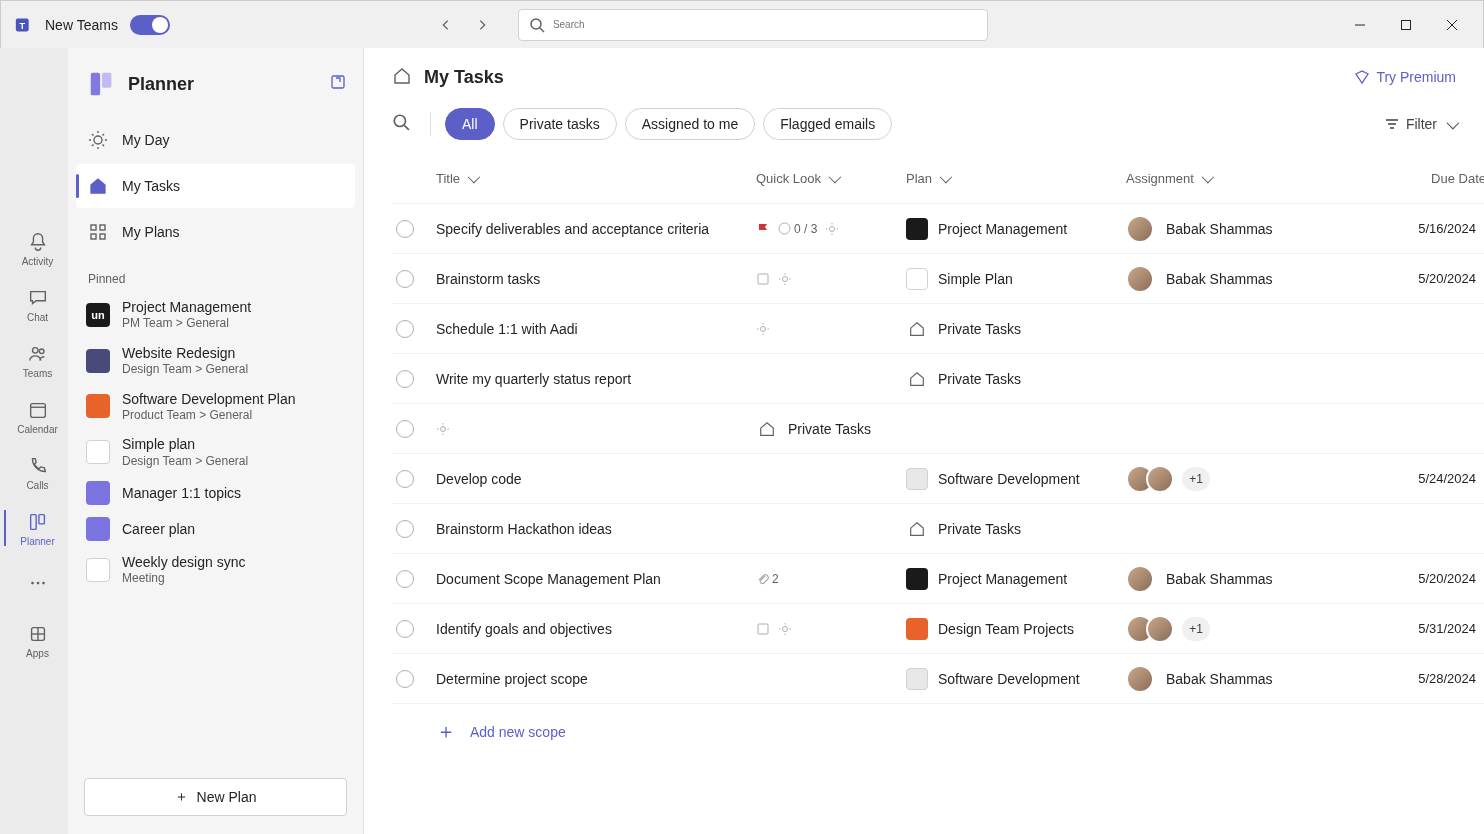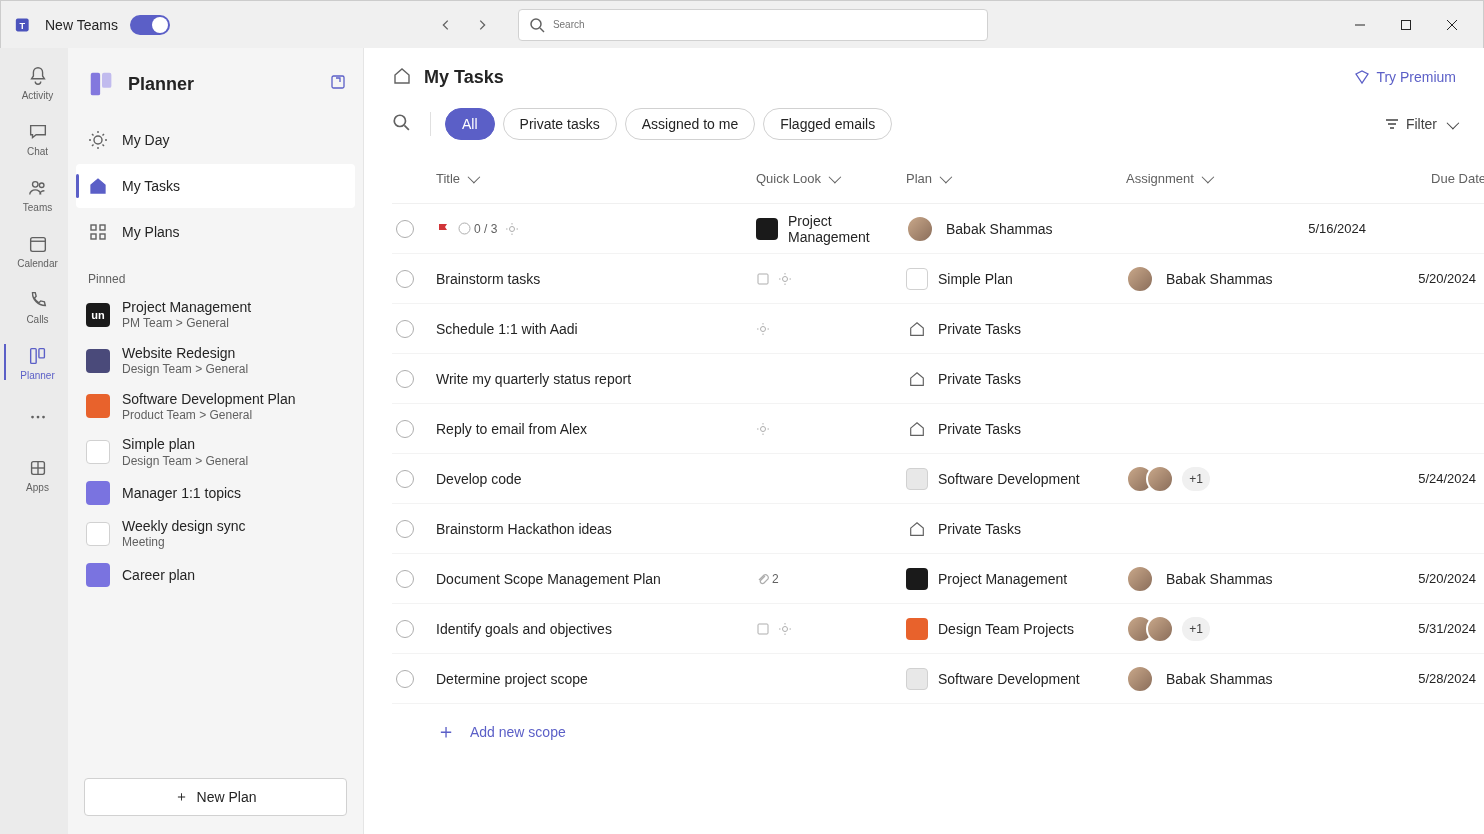--- a/index.html
+++ b/index.html
@@ -13,21 +13,21 @@
 .toggle::after { content:""; position:absolute; width:16px; height:16px; background:#fff; border-radius:50%; top:2px; right:2px; }
 .navarrows { display:flex; gap:4px; margin-left: 260px; }
 .navarrow { width:32px; height:32px; display:flex; align-items:center; justify-content:center; color:#616161; border-radius:4px; cursor:pointer; }
 .searchbox { flex: 0 0 470px; height: 32px; background: #fff; border: 1px solid #d1d1d1; border-radius: 4px; margin-left: 20px; display:flex; align-items:center; padding: 0 10px; color:#616161; }
 .searchbox svg { margin-right: 8px; }
 .searchbox input { border:none; outline:none; font-size:10px; flex:1; background:transparent; }
 .wincontrols { margin-left:auto; display:flex; }
 .wincontrols .wc { width:46px; height:32px; display:flex; align-items:center; justify-content:center; color:#242424; cursor:pointer; }
 
 
-.rail { position:absolute; top:48px; left:0; width:76px; bottom:0; background:#ebebeb; display:flex; flex-direction:column; align-items:center; padding-top:6px; border-right:1px solid #e0e0e0;}
+.rail { position:absolute; top:48px; left:0; width:76px; bottom:0; background:#ebebeb; display:flex; flex-direction:column; align-items:center; padding-top:6px; border-right:1px solid #e0e0e0;justify-content:center;}
 .rail .railitem { width:68px; height:56px; display:flex; flex-direction:column; align-items:center; justify-content:center; font-size:10px; color:#616161; cursor:pointer; position:relative; }
 .rail .railitem.active { color:#5b5fc7; }
 .rail .railitem.active::before { content:""; position:absolute; left:0; top:10px; bottom:10px; width:2px; background:#5b5fc7; }
 .rail .railicon { width:24px; height:24px; display:flex; align-items:center; justify-content:center; margin-bottom:2px; }
 .rail .more { margin-top: 0; }
 
 
 .sidebar { position:absolute; top:48px; left:68px; width:296px; bottom:0; background:#f5f5f5; border-right:1px solid #e5e5e5; display:flex; flex-direction:column; }
 .sidebar-header { display:flex; align-items:center; padding: 20px 16px 14px 18px; }
 .planner-logo { width:32px; height:32px; margin-right:10px; display:flex; align-items:center; justify-content:center; }
@@ -291,30 +291,30 @@
           <span class="psub">Design Team &gt; General</span>
         </div>
       </div>
       <div class="pinrow">
         <div class="pinicon" style="background:#7a73e0;"></div>
         <div class="pt">
           <span class="pname">Manager 1:1 topics</span>
         </div>
       </div>
       <div class="pinrow">
+        <div class="pinicon" style="background:#7a73e0;"></div>
+        <div class="pt">
+          <span class="pname">Career plan</span>
+        </div>
+      </div>
+      <div class="pinrow">
         <div class="pinicon" style="background:#ffffff;border:1px solid #d1d1d1;"></div>
         <div class="pt">
           <span class="pname">Weekly design sync</span>
           <span class="psub">Meeting</span>
-        </div>
-      </div>
-      <div class="pinrow">
-        <div class="pinicon" style="background:#7a73e0;"></div>
-        <div class="pt">
-          <span class="pname">Career plan</span>
         </div>
       </div>
     </div>
   <button class="newplan">
     <span>＋</span>
     <span>New Plan</span>
   </button>
 </div>
 
 <div class="main">
@@ -376,20 +376,21 @@
         </div>
       <div class="th" style="justify-content:flex-end">
           <span>Due Date</span>
         </div>
     </div>
     <div id="tbody">
         <div class="trow">
     <div>
             <div class="circle"></div>
           </div>
+    <div class="title-cell">Specify deliverables and acceptance criteria</div>
     <div class="quick">
             <svg width="14" height="14" viewBox="0 0 14 14">
               <path d="M3 2v11M3 2h8l-2 3 2 3H3" fill="#d13438"></path>
             </svg>
             <span style="display:flex;align-items:center;gap:3px;"><svg width="13" height="13" viewBox="0 0 13 13">
                 <circle cx="6.5" cy="6.5" r="5.5" stroke="#adadad" fill="none"></circle>
               </svg>0 / 3</span>
             <svg width="14" height="14" viewBox="0 0 14 14">
               <circle cx="7" cy="7" r="2.5" stroke="#adadad" fill="none"></circle>
               <g stroke="#adadad">
@@ -480,21 +481,20 @@
             </span>
             <span>Private Tasks</span>
           </div>
     <div class="assign-cell"></div>
     <div class="due-cell"></div>
         </div>
         <div class="trow">
     <div>
             <div class="circle"></div>
           </div>
-    <div class="title-cell">Reply to email from Alex</div>
     <div class="quick">
             <svg width="14" height="14" viewBox="0 0 14 14">
               <circle cx="7" cy="7" r="2.5" stroke="#adadad" fill="none"></circle>
               <g stroke="#adadad">
                 <line x1="7" y1="1" x2="7" y2="2.5"></line>
                 <line x1="7" y1="11.5" x2="7" y2="13"></line>
                 <line x1="1" y1="7" x2="2.5" y2="7"></line>
                 <line x1="11.5" y1="7" x2="13" y2="7"></line>
               </g>
             </svg>

